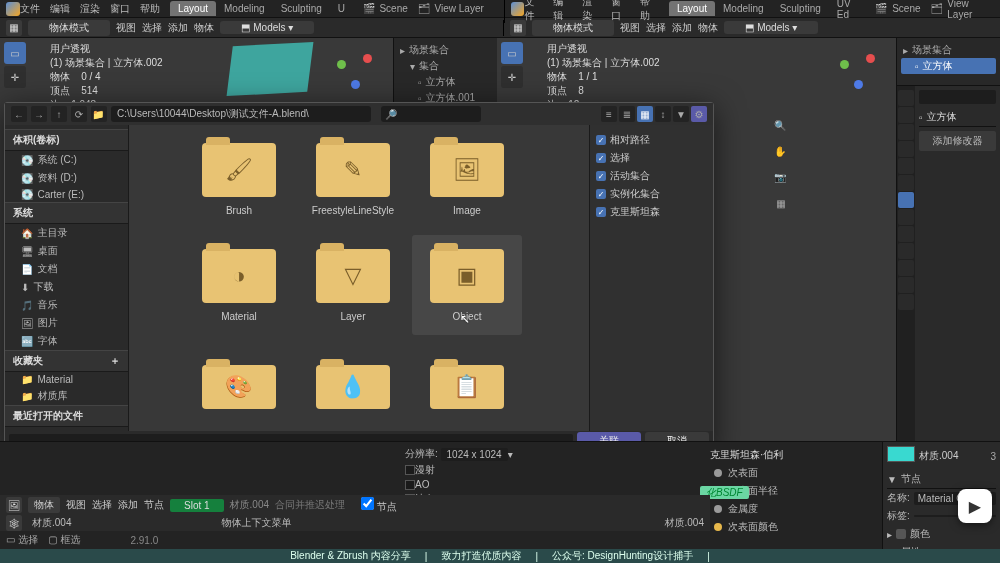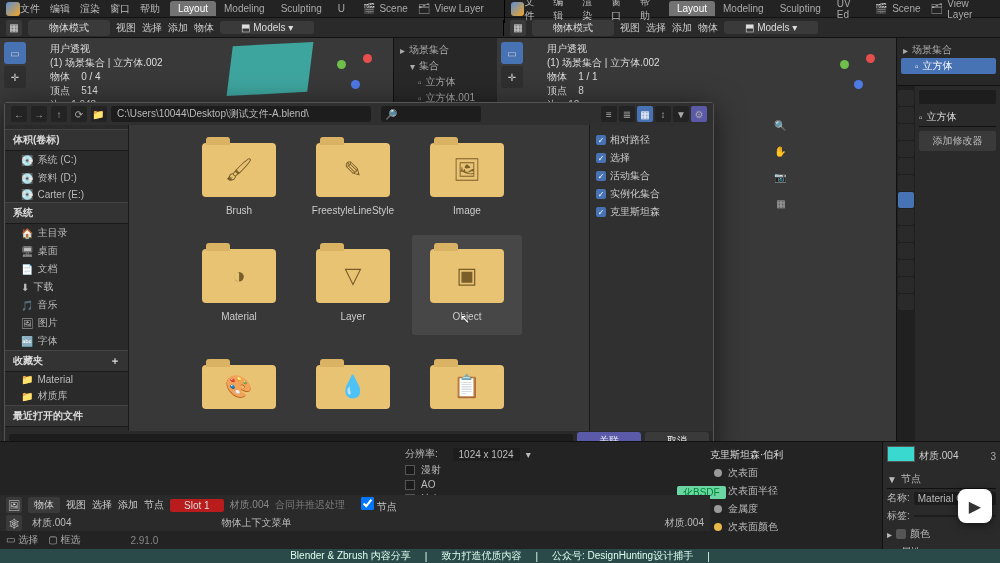--- a/index.html
+++ b/index.html
@@ -75,34 +75,34 @@
 .chk { width:10px; height:10px; background:#4772b3; display:flex; align-items:center; justify-content:center; color:#fff; font-size:8px; border-radius:2px;}
 .modal-footer { height: 20px; background:#2a2a2a; display:flex; align-items:center; padding:0 4px; gap:4px;}
 .mf-field { flex:1; height:14px; background:#1d1d1d; border-radius:2px;}
 .mf-btn { padding: 2px 22px; border-radius:3px; color:#eee; font-size:10px;}
 .mf-primary { background:#5a5aa8;}
 .mf-second { background:#3a3a3a;}
 
 
 .bottom-stack { position:absolute; left:0; right:0; bottom:14px; height: 108px; background:#232323; border-top:1px solid #111;}
 .rendset { position:absolute; left:405px; top:4px; width:150px;}
-.rendset .rr { display:flex; align-items:center; gap:6px; padding:1px 0; color:#bbb;}
+.rendset .rr { display:flex; align-items:center; padding:1px 0; color:#bbb;}
 .rendset .rr .cb { width:10px; height:10px; background:#1a1a1a; border:1px solid #555;}
 .matlist { position:absolute; right:120px; top:4px; width:170px;}
 .matlist .mhead { color:#ddd; padding:2px 0;}
 .matlist .mrow { display:flex; align-items:center; gap:6px; padding:2px 4px; color:#bbb;}
 .matlist .mrow .bullet { width:8px; height:8px; border-radius:50%;}
 .nodepanel { position:absolute; right:0; top:0; width:118px; height:100%; background:#2a2a2a; border-left:1px solid #111; padding:4px;}
 .nodepanel .np-swatch { width:28px; height:16px; background:#39d9d0; border:1px solid #555; margin-bottom:4px;}
 .nodepanel .np-row { display:flex; align-items:center; gap:4px; padding:2px 0; color:#bbb;}
 .nodepanel .np-field { background:#1d1d1d; border-radius:2px; padding:1px 4px; flex:1;}
 
 .timeline-row { position:absolute; left:0; bottom:34px; right:290px; height:20px; background:#2a2a2a; display:flex; align-items:center; gap:6px; padding:0 6px;}
 .tl-dd { background:#3a3a3a; padding:1px 6px; border-radius:2px;}
-.tl-slot { background:#b91c1c; padding:1px 14px; border-radius:2px; color:#ddd;}
+.tl-slot { background:#15803d; padding:1px 14px; border-radius:2px; color:#ddd;}
 .tl-fld { color:#777; }
 
 .timeline2 { position:absolute; left:0; bottom:18px; right:290px; height:16px; background:#2a2a2a; display:flex; align-items:center; padding:0 6px; gap:10px; color:#bbb;}
 .timeline3 { position:absolute; left:0; bottom:2px; right:290px; height:14px; background:#232323; display:flex; align-items:center; padding:0 6px; gap:10px; color:#aaa;}
 
 
 .footer { position:absolute; left:0; right:0; bottom:0; height:14px; background:#2a4a4a; color:#dfe; display:flex; align-items:center; justify-content:center; gap:14px; font-size:10px;}
 
 
 .vside { position:absolute; right:106px; top:78px; display:flex; flex-direction:column; gap:8px;}
@@ -462,21 +462,21 @@
         <span>▸</span>
         <span style="width:10px;height:10px;background:#555;border-radius:2px;"></span>
         <span>颜色</span>
       </div>
     <div class="np-row">
         <span>▼</span>
         <span>属性</span>
       </div>
   </div>
 
-  <div style="position:absolute; left:677px; top:44px;">
+  <div style="position:absolute; left:700px; top:44px;font-style:italic;">
     <span style="background:#6bd6a3;color:#083; padding:1px 6px;border-radius:2px;">化BSDF</span>
   </div>
 
   <div class="timeline-row">
     <div class="tiny-btn">🖼</div>
     <div class="tl-dd">物体</div>
     <span>视图</span>
     <span>选择</span>
     <span>添加</span>
     <span>节点</span>

